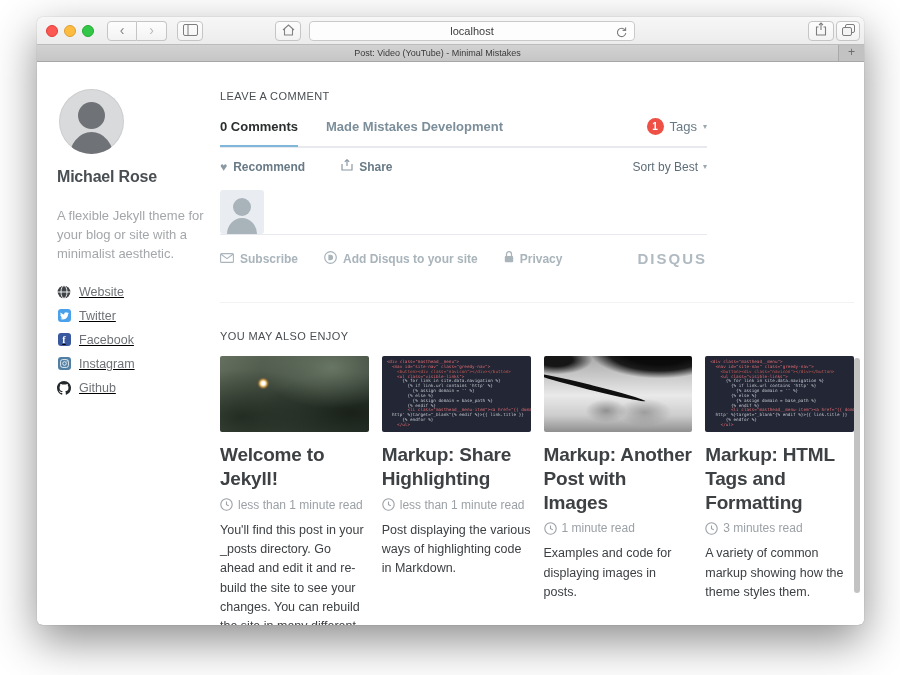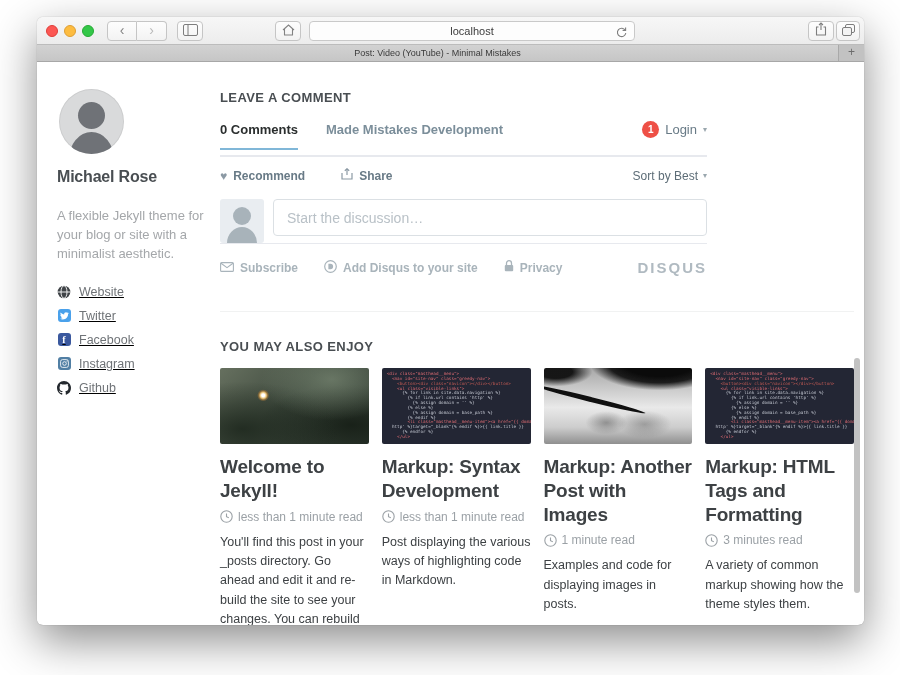--- a/index.html
+++ b/index.html
@@ -51,25 +51,25 @@
   .avatar .shoulders { position:absolute; left:10px; top:43px; width:45px; height:30px;
             border-radius:50% 50% 0 0 / 90% 90% 0 0; background:#6f7277; }
   .author h3 { margin-top:14px; font-size:16px; color:#494e52; letter-spacing:-.2px; }
   .bio { margin-top:21px; font-size:13px; line-height:1.45; color:#a4a7aa; }
   .social { list-style:none; margin-top:16px;text-decoration:underline; }
   .social li { display:flex; align-items:center; gap:8px; padding:5px 0; font-size:12.5px; color:#6f7377; }
   .social .ic { width:14px; height:14px; display:flex; align-items:center; justify-content:center; }
   .sqicon { width:13px; height:13px; border-radius:3px; display:flex; align-items:center; justify-content:center; }
 
   .main { position:absolute; left:183px; top:28px; width:634px; }
-  .section-heading { font-size:13px; font-weight:bold; letter-spacing:.4px; color:#494e52;
+  .section-heading { font-size:11px; font-weight:normal; letter-spacing:.4px; color:#494e52;
                      text-transform:uppercase; }
 
   .disqus { width:487px; margin-top:16px; }
-  .dtabs { display:flex; align-items:center; border-bottom:2px solid #e7e9ee; padding-bottom:17px; }
+  .dtabs { display:flex; align-items:center; border-bottom:2px solid #e7e9ee; padding-bottom:11px; }
   .dtab-active { font-size:13px; font-weight:bold; color:#2a2e2e; position:relative; margin-right:28px; }
   .dtab-active::after { content:""; position:absolute; left:0; right:0; bottom:-13px; height:2px; background:#80b7d8; }
   .dtab-community { font-size:13px; font-weight:bold; color:#7b8e9a; }
   .dlogin { margin-left:auto; display:flex; align-items:center; gap:6px; font-size:13px; color:#687a86; }
   .badge { width:17px; height:17px; border-radius:50%; background:#ee5046; color:#fff; font-size:10px;
            font-weight:bold; display:flex; align-items:center; justify-content:center; }
   .caret { font-size:8px; color:#9aa7ae; }
   .drow { display:flex; align-items:center; padding:11px 0 12px; font-size:12px; color:#687a86; }
   .drow .item { display:flex; align-items:center; gap:6px; margin-right:36px; font-weight:bold; }
   .heart { color:#8b99a4; font-size:12px; }
@@ -242,21 +242,21 @@
 
     <main class="main">
       <h4 class="section-heading">LEAVE A COMMENT</h4>
 
       <div class="disqus">
         <div class="dtabs">
           <span class="dtab-active">0 Comments</span>
           <span class="dtab-community">Made Mistakes Development</span>
           <span class="dlogin">
             <span class="badge">1</span>
-            <span>Login</span>
+            <span>Tags</span>
             <span class="caret">▾</span>
           </span>
         </div>
 
         <div class="drow">
           <span class="item">
             <span class="heart">♥</span>
             <span>Recommend</span>
           </span>
           <span class="item">
@@ -273,21 +273,20 @@
             <span>Sort by Best</span>
             <span class="caret">▾</span>
           </span>
         </div>
 
         <div class="compose">
           <div class="cavatar">
             <div class="head"></div>
             <div class="shoulders"></div>
           </div>
-          <input class="dinput" type="text" placeholder="Start the discussion…" style="">
         </div>
 
 
         <div class="dfooter">
           <span class="flink">
             <span>
               <svg width="14" height="10" viewBox="0 0 14 10">
                     <rect x="0.6" y="0.6" width="12.8" height="8.8" rx="1" fill="none" stroke="#a9b4bb" stroke-width="1.1"></rect>
                     <path d="M1 1.2 L7 5.6 L13 1.2" fill="none" stroke="#a9b4bb" stroke-width="1.1"></path>
                   </svg>
@@ -345,21 +344,21 @@
                 <div class="codeline" style="color: rgb(195, 199, 209);">        {% if link.url contains 'http' %}</div>
                 <div class="codeline" style="color: rgb(195, 199, 209);">          {% assign domain = '' %}</div>
                 <div class="codeline" style="color: rgb(195, 199, 209);">        {% else %}</div>
                 <div class="codeline" style="color: rgb(195, 199, 209);">          {% assign domain = base_path %}</div>
                 <div class="codeline" style="color: rgb(195, 199, 209);">        {% endif %}</div>
                 <div class="codeline" style="color: rgb(221, 107, 114);">        &lt;li class="masthead__menu-item"&gt;&lt;a href="{{ domain }}</div>
                 <div class="codeline" style="color: rgb(195, 199, 209);">  http' %}target="_blank"{% endif %}&gt;{{ link.title }}</div>
                 <div class="codeline" style="color: rgb(195, 199, 209);">      {% endfor %}</div>
                 <div class="codeline" style="color: rgb(221, 107, 114);">    &lt;/ul&gt;</div>
               </div>
-          <h3>Markup: Syntax Development</h3>
+          <h3>Markup: Share Highlighting</h3>
           <div class="meta">
             <svg width="13" height="13" viewBox="0 0 13 13">
                   <circle cx="6.5" cy="6.5" r="5.7" fill="none" stroke="#9ba1a6" stroke-width="1.1"></circle>
                   <path d="M6.5 3.4 V6.7 L8.8 7.8" fill="none" stroke="#9ba1a6" stroke-width="1.1"></path>
                 </svg>
             <span>less than 1 minute read</span>
           </div>
           <p class="excerpt">Post displaying the various ways of highlighting code in Markdown.</p>
         </article>
 

